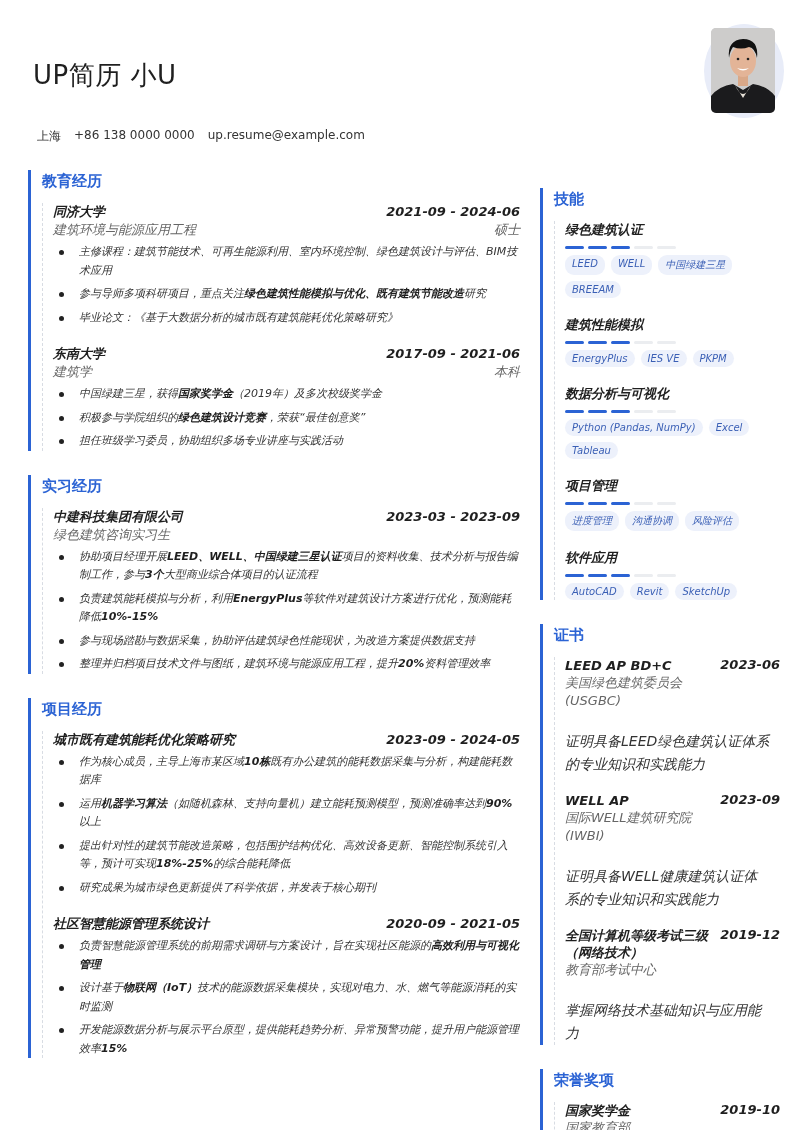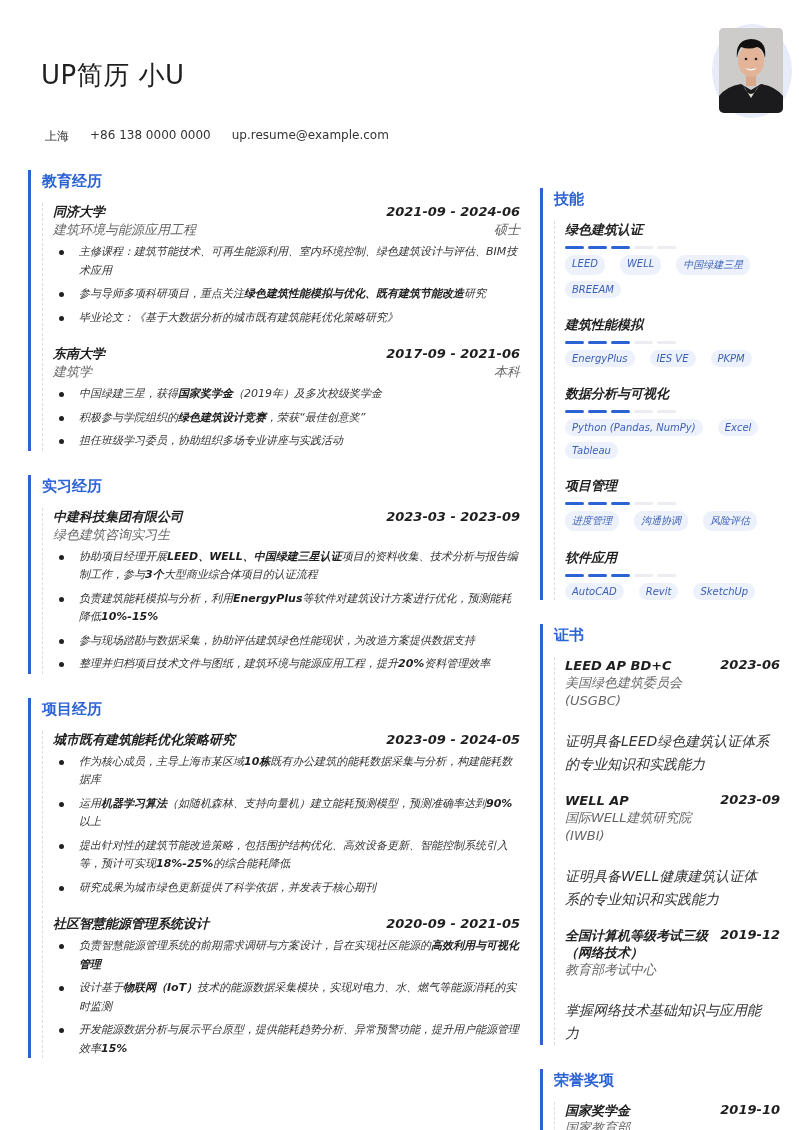--- a/index.html
+++ b/index.html
@@ -1,21 +1,21 @@
 <!DOCTYPE html>
 <html><head>
 <meta charset="utf-8">
 <style>
   * { box-sizing: border-box; margin: 0; padding: 0; }
   html, body { width: 799px; height: 1130px; overflow: hidden; background: #ffffff; }
   body { font-family: "DejaVu Sans", "Liberation Sans", sans-serif; color: #222; position: relative; }
 
-  .header { position: absolute; left: 12px; top: 0; width: 663px; height: 160px; }
+  .header { position: absolute; left: 4px; top: 0; width: 663px; height: 160px; }
   .name { position: absolute; left: 29px; top: 58px; font-size: 26px; font-weight: normal; color: #1f1f1f; letter-spacing: 0.5px; }
-  .contact { position: absolute; left: 33px; top: 128px; font-size: 12px; color: #333; display: flex; gap: 21px; }
+  .contact { position: absolute; left: 33px; top: 128px; font-size: 12px; color: #333; display: flex; gap: 13px; }
   .photo-wrap { position: absolute; left: 700px; top: 24px; width: 80px; height: 94px; border-radius: 40px / 47px; background: #e8ecf8; }
   .photo { position: absolute; left: 707px; top: 28px; width: 64px; height: 85px; border-radius: 5px; overflow: hidden; background: #cfcfcf; }
 
   .left { position: absolute; left: 28px; top: 170px; width: 492px; }
   .right { position: absolute; left: 540px; top: 188px; width: 240px; }
 
   .section { position: relative; padding-left: 11px; border-left: 3px solid #2b63d4; margin-bottom: 24px; }
   .section-title { font-size: 15px; font-weight: bold; color: #2b63d4; padding-top: 2px; margin-bottom: 12px; }
   .entries { border-left: 1px dashed #d8dce3; padding-left: 10px; margin-left: 0px; font-style: italic; }
 
@@ -29,21 +29,21 @@
   ul.bullets { list-style: none; margin-top: 4px; }
   ul.bullets li { position: relative; padding-left: 26px; font-size: 11px; line-height: 18.5px; color: #333; margin-bottom: 5px; }
   ul.bullets li::before { content: ""; position: absolute; left: 6px; top: 7px; width: 5px; height: 5px; border-radius: 50%; background: #222; }
   b { color: #1f1f1f; }
 
   .skill { margin-bottom: 18px; }
   .skill-name { font-size: 13px; font-weight: bold; color: #1f1f1f; margin-bottom: 7px; }
   .level { display: flex; gap: 4px; margin-bottom: 6px; }
   .level span { width: 19px; height: 3px; border-radius: 2px; background: #ebedf0; }
   .level span.on { background: #2b63d4; }
-  .tags { display: flex; flex-wrap: wrap; gap: 6px 15px; }
+  .tags { display: flex; flex-wrap: wrap; gap: 6px 6px; }
   .tag { font-size: 10px; color: #3a5fb5; background: #edf1fb; padding: 3px 7px; border-radius: 9px; }
 
   .cert { margin-bottom: 16px; }
   .cert .row { align-items: flex-start; }
   .cert-name { font-size: 13px; font-weight: bold; color: #1f1f1f; max-width: 150px; line-height: 17px; }
   .cert-date { font-size: 13px; font-weight: bold; color: #1f1f1f; }
   .cert-issuer { font-size: 13px; color: #666; line-height: 18px; max-width: 140px; }
   .cert-desc { font-size: 14px; color: #333; line-height: 23px; margin-top: 20px; max-width: 205px; }
 </style>
 </head>

